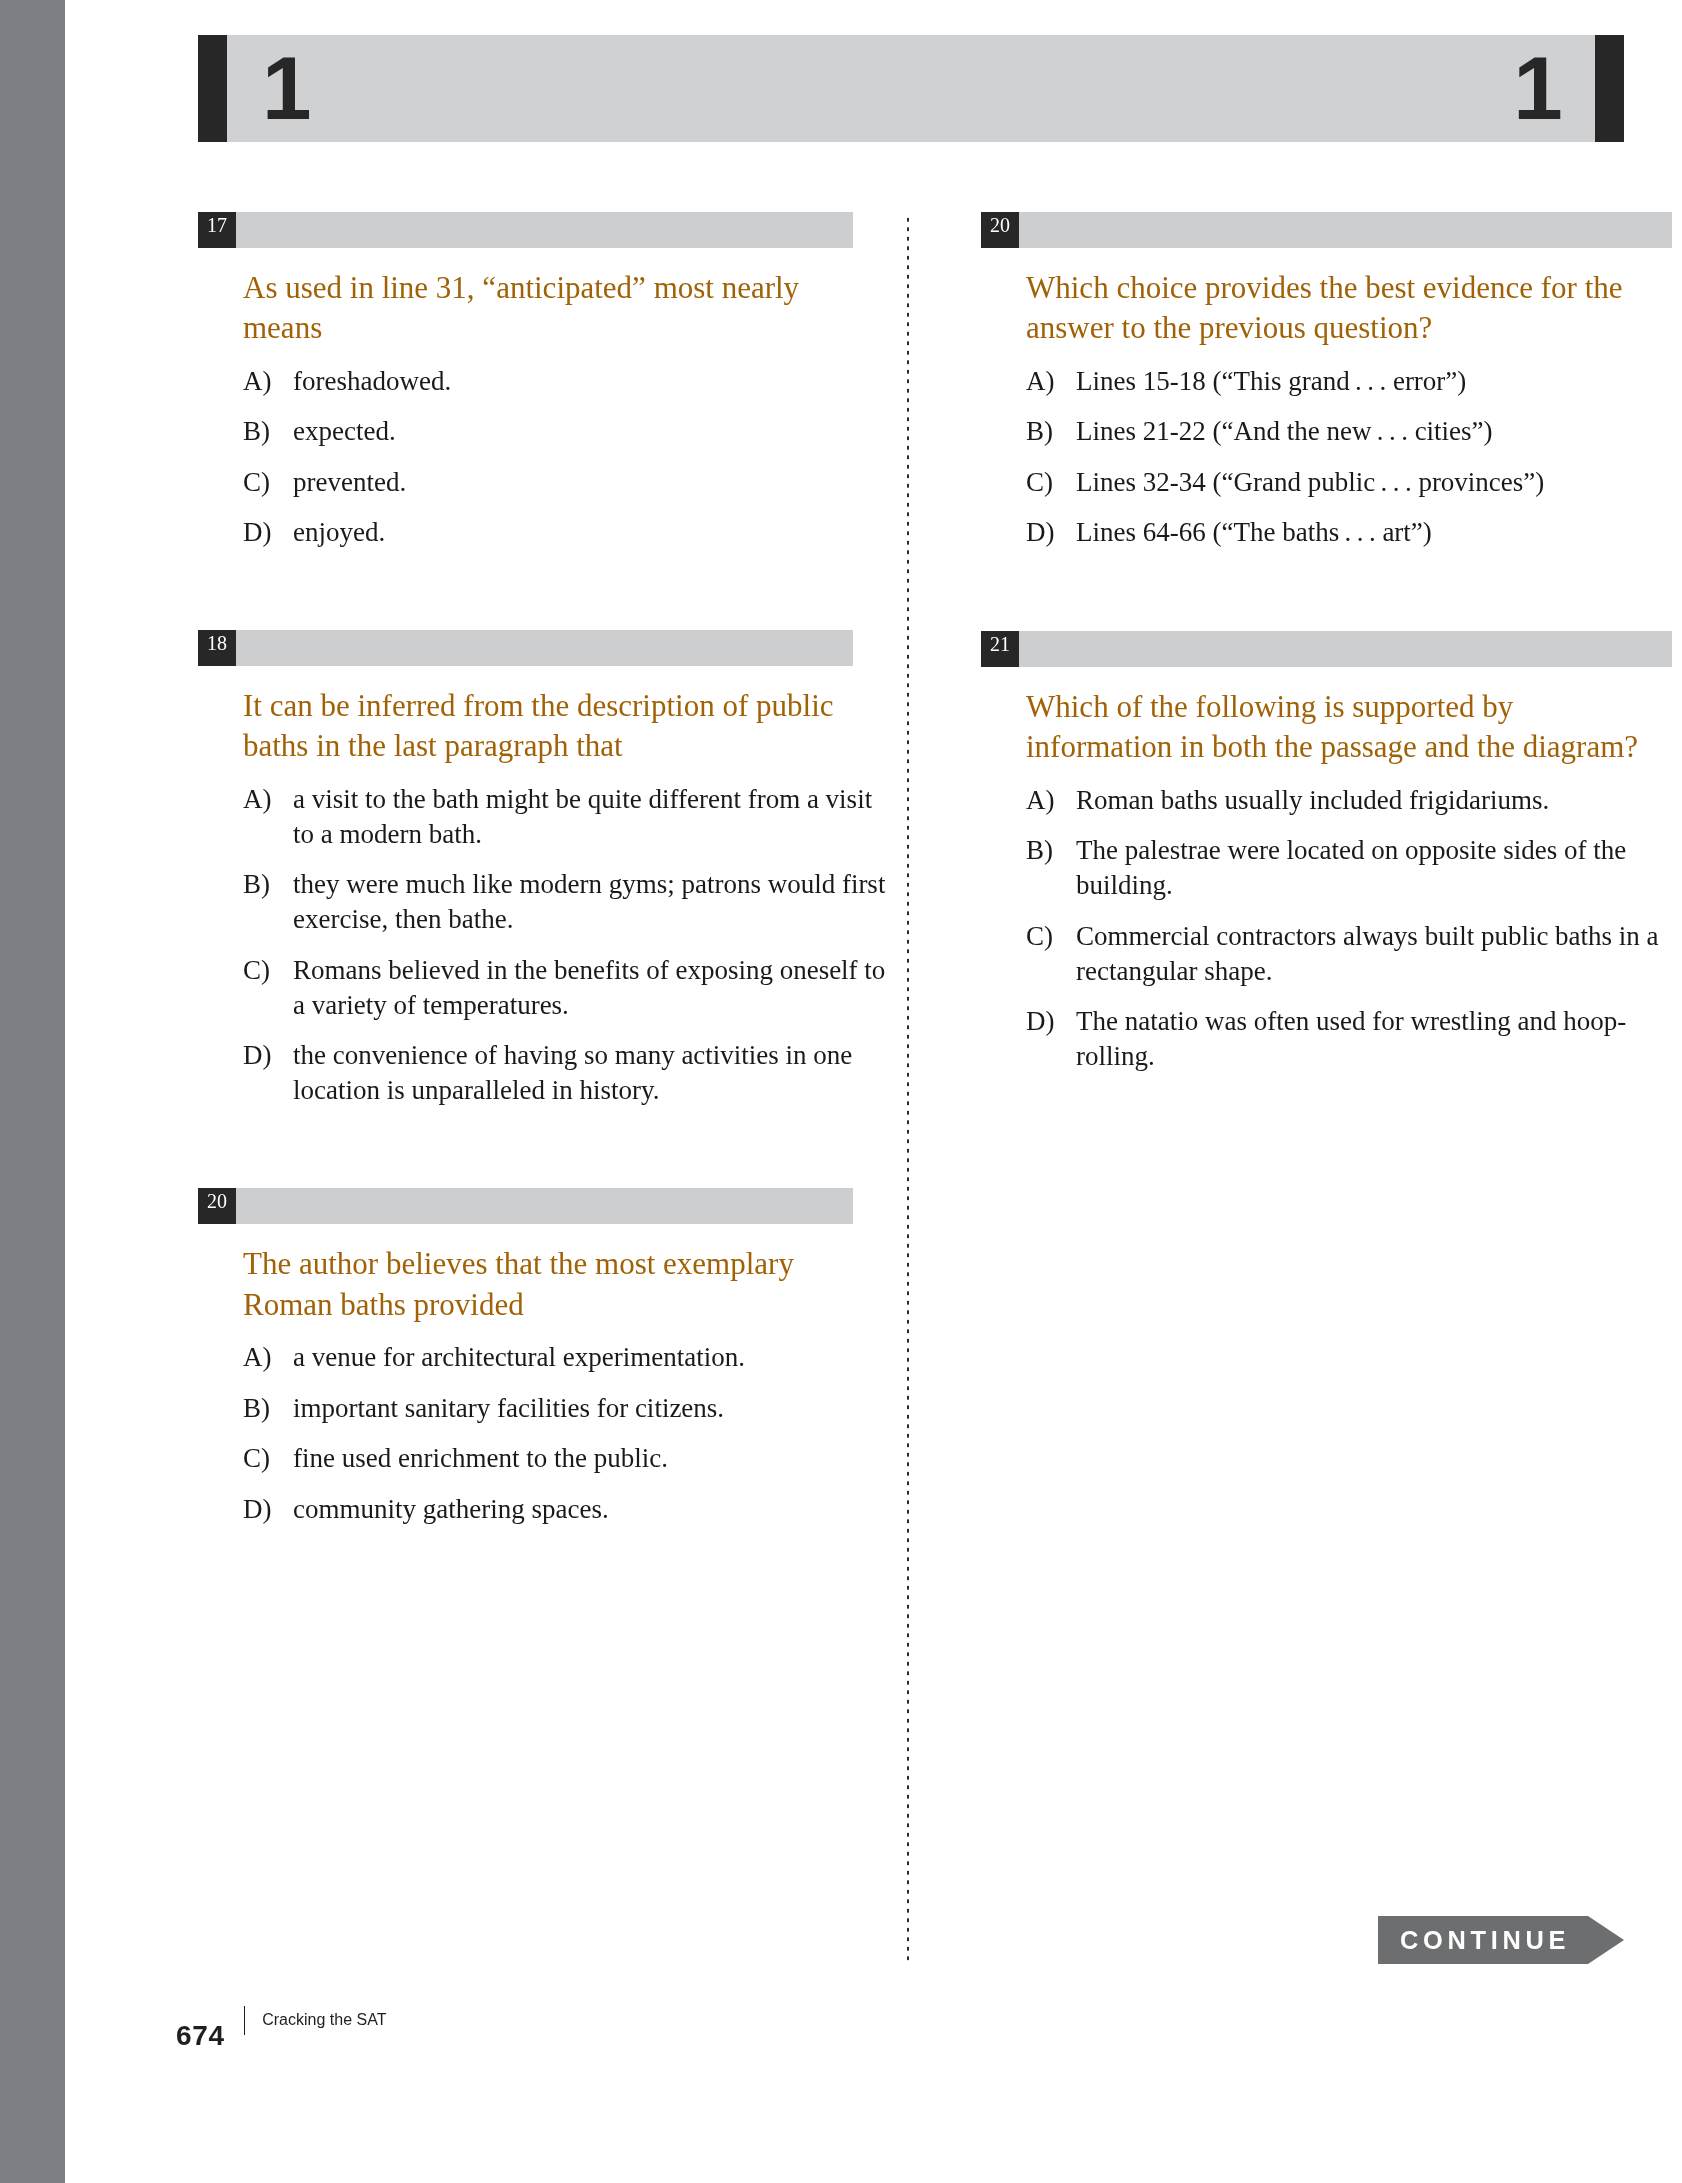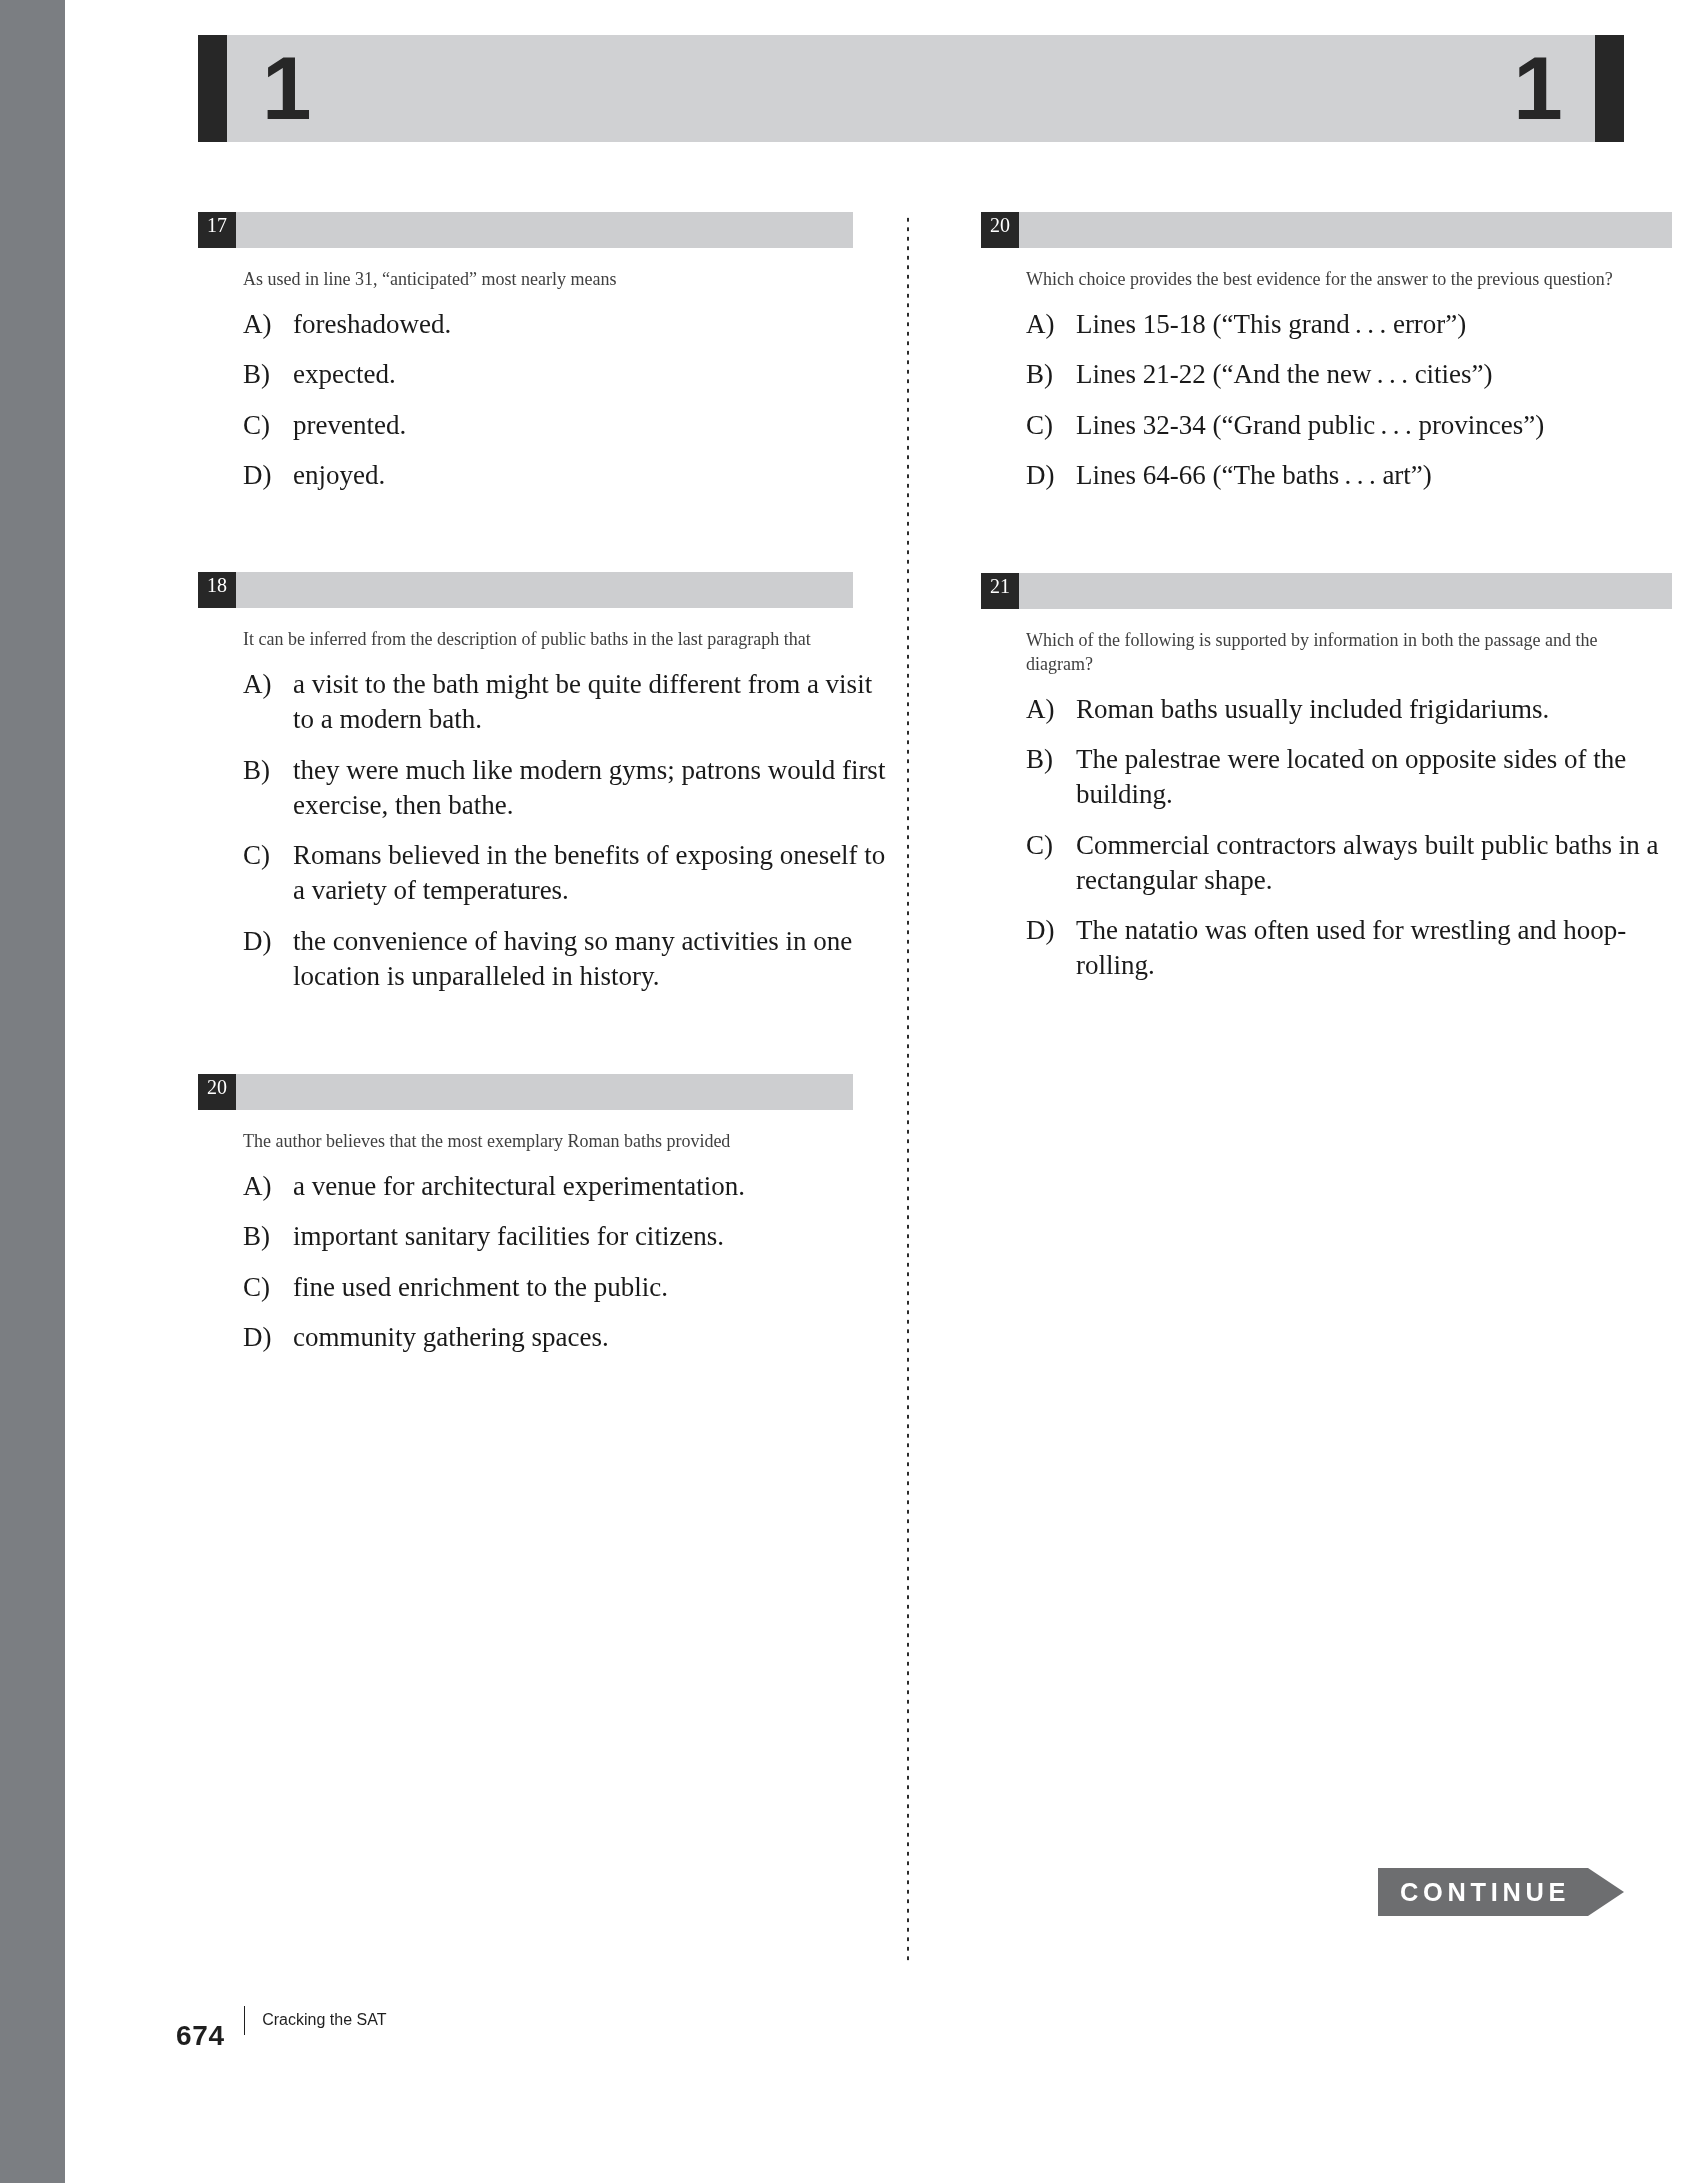--- a/index.html
+++ b/index.html
@@ -107,23 +107,23 @@
   }
   .q-bar {
     flex: 1 1 auto;
     background: #cdced0;
   }
   .col-left .q-bar  { max-width: 617px; }
   .col-right .q-bar { max-width: 653px; }
 
   .q-stem {
     margin: 20px 0 0 45px;
-    font-size: 18px;
+    font-size: 31px;
     line-height: 1.30;
-    color: #404040;
+    color: #a16207;
     max-width: 641px;
   }
 
   .q-options {
     margin: 0;
     padding: 0;
     list-style: none;
   }
   .q-option {
     display: flex;
@@ -138,21 +138,21 @@
   }
   .q-option-text {
     flex: 1 1 auto;
     max-width: 601px;
   }
 
   
   .continue {
     position: absolute;
     left: 1313px;
-    top: 1868px;
+    top: 1916px;
     height: 48px;
     display: flex;
     align-items: stretch;
   }
   .continue-body {
     background: #6d6e70;
     color: #ffffff;
     font-family: "Liberation Sans", sans-serif;
     font-weight: bold;
     font-size: 25.4px;

